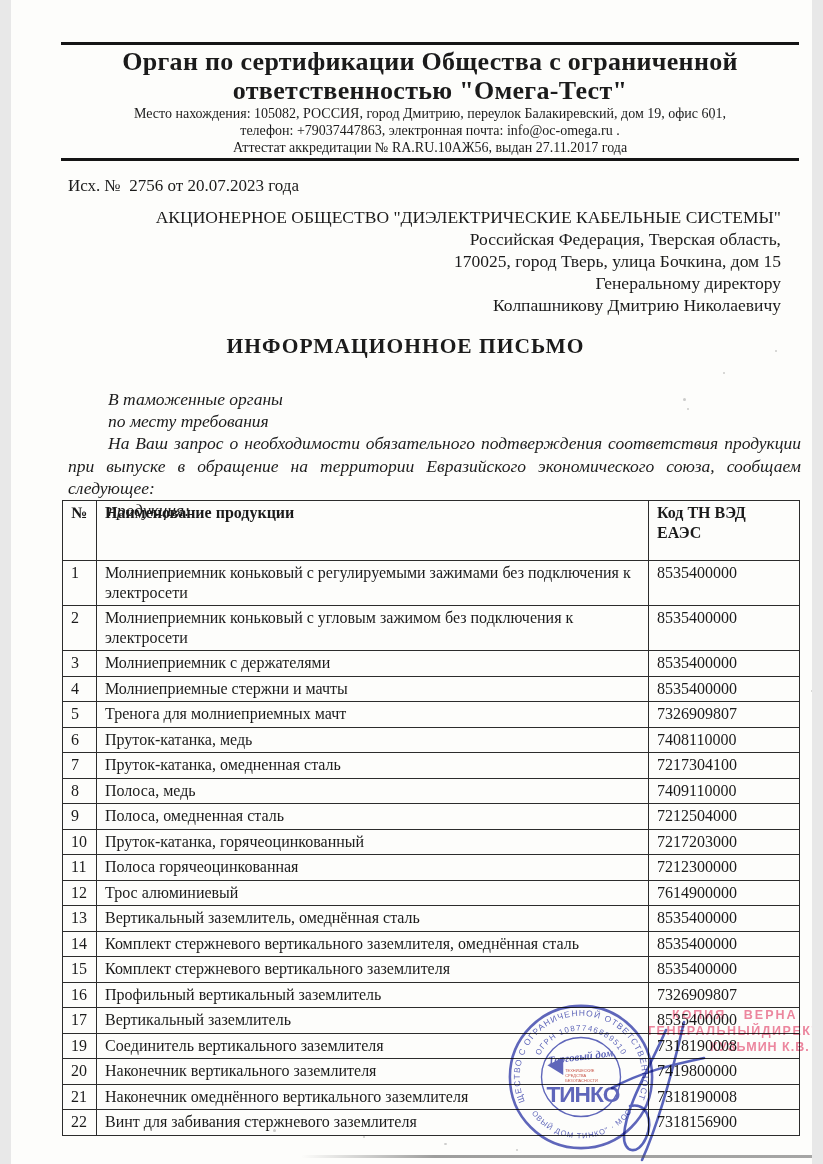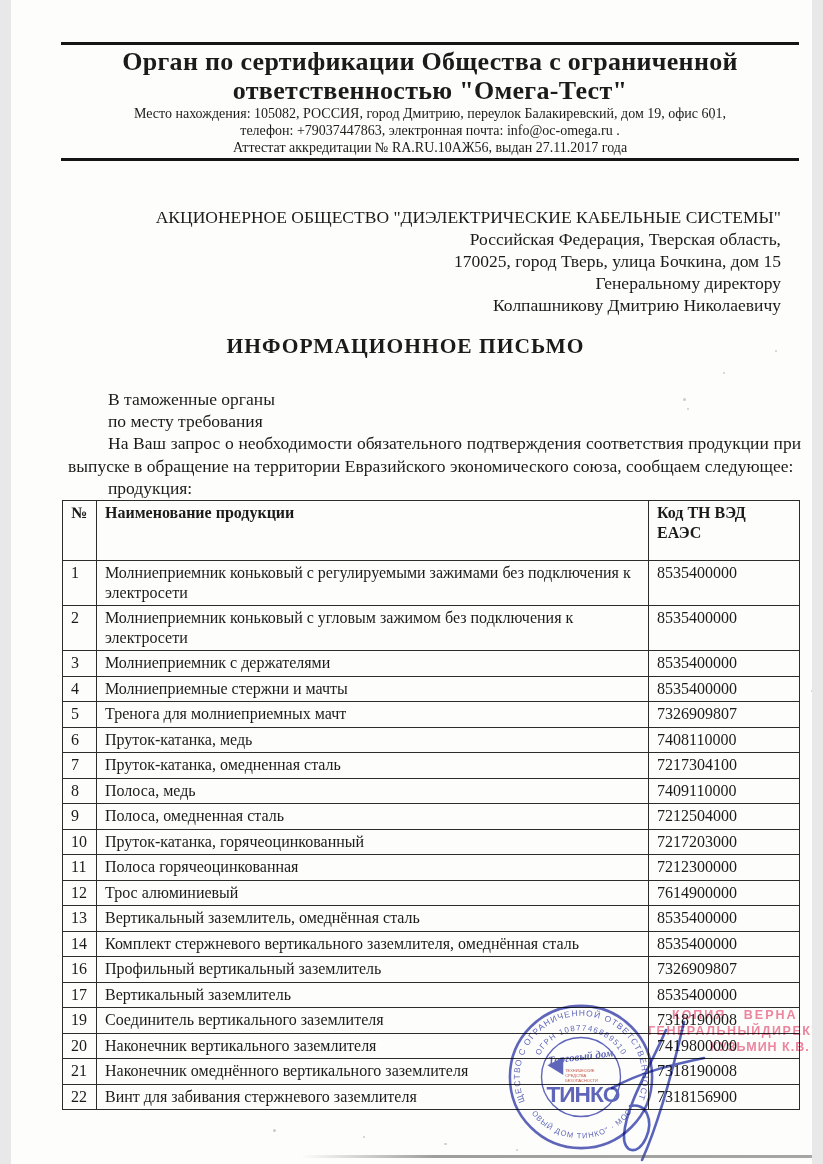--- a/index.html
+++ b/index.html
@@ -16,21 +16,21 @@
   }
   .lh-title{font-weight:bold;font-size:26px;line-height:1.1;letter-spacing:.3px;}
   .lh-addr{font-size:14px;line-height:1.12;margin-top:1px;}
   
   .ref{position:absolute;left:57px;top:176px;font-size:17px;white-space:pre-wrap;}
   .addressee{position:absolute;right:31px;top:206px;text-align:right;font-size:17.5px;line-height:1.26;}
   
   .doc-title{position:absolute;left:0;right:20px;top:334px;text-align:center;
     font-weight:bold;font-size:21.5px;letter-spacing:1px;margin-left:8px;}
   
-  .body-block{position:absolute;left:57px;width:733px;top:388px;font-size:17.5px;line-height:1.27;}
+  .body-block{position:absolute;left:57px;width:733px;top:388px;font-size:17.5px;line-height:1.27;font-style:italic;}
   .body-block .indent{padding-left:40px;}
   .body-block .para{margin:0;text-indent:40px;text-align:justify;}
   
   table.products{
     position:absolute;left:51px;top:500px;width:737px;
     border-collapse:collapse;table-layout:fixed;font-size:16px;
   }
   table.products col.c1{width:34px;}
   table.products col.c2{width:552px;}
   table.products col.c3{width:151px;}
@@ -62,20 +62,21 @@
 <div class="page">
 
   <div class="letterhead">
     <div class="lh-title">Орган по сертификации Общества с ограниченной</div>
     <div class="lh-title">ответственностью "Омега-Тест"</div>
     <div class="lh-addr">Место нахождения: 105082, РОССИЯ, город Дмитрию, переулок Балакиревский, дом 19, офис 601,</div>
     <div class="lh-addr">телефон: +79037447863, электронная почта: info@oc-omega.ru .</div>
     <div class="lh-addr">Аттестат аккредитации № RA.RU.10АЖ56, выдан 27.11.2017 года</div>
   </div>
 
+  <div class="ref">Исх. №  2756 от 20.07.2023 года</div>
 
   <div class="addressee">
     <div>АКЦИОНЕРНОЕ ОБЩЕСТВО "ДИЭЛЕКТРИЧЕСКИЕ КАБЕЛЬНЫЕ СИСТЕМЫ"</div>
     <div>Российская Федерация, Тверская область,</div>
     <div>170025, город Тверь, улица Бочкина, дом 15</div>
     <div>Генеральному директору</div>
     <div>Колпашникову Дмитрию Николаевичу</div>
   </div>
 
   <div class="doc-title">ИНФОРМАЦИОННОЕ ПИСЬМО</div>
@@ -179,20 +180,25 @@
           <td>Вертикальный заземлитель, омеднённая сталь</td>
           <td>8535400000</td>
         </tr>
 
         <tr>
           <td>14</td>
           <td>Комплект стержневого вертикального заземлителя, омеднённая сталь</td>
           <td>8535400000</td>
         </tr>
 
+        <tr>
+          <td>15</td>
+          <td>Комплект стержневого вертикального заземлителя</td>
+          <td>8535400000</td>
+        </tr>
 
         <tr>
           <td>16</td>
           <td>Профильный вертикальный заземлитель</td>
           <td>7326909807</td>
         </tr>
 
         <tr>
           <td>17</td>
           <td>Вертикальный заземлитель</td>

